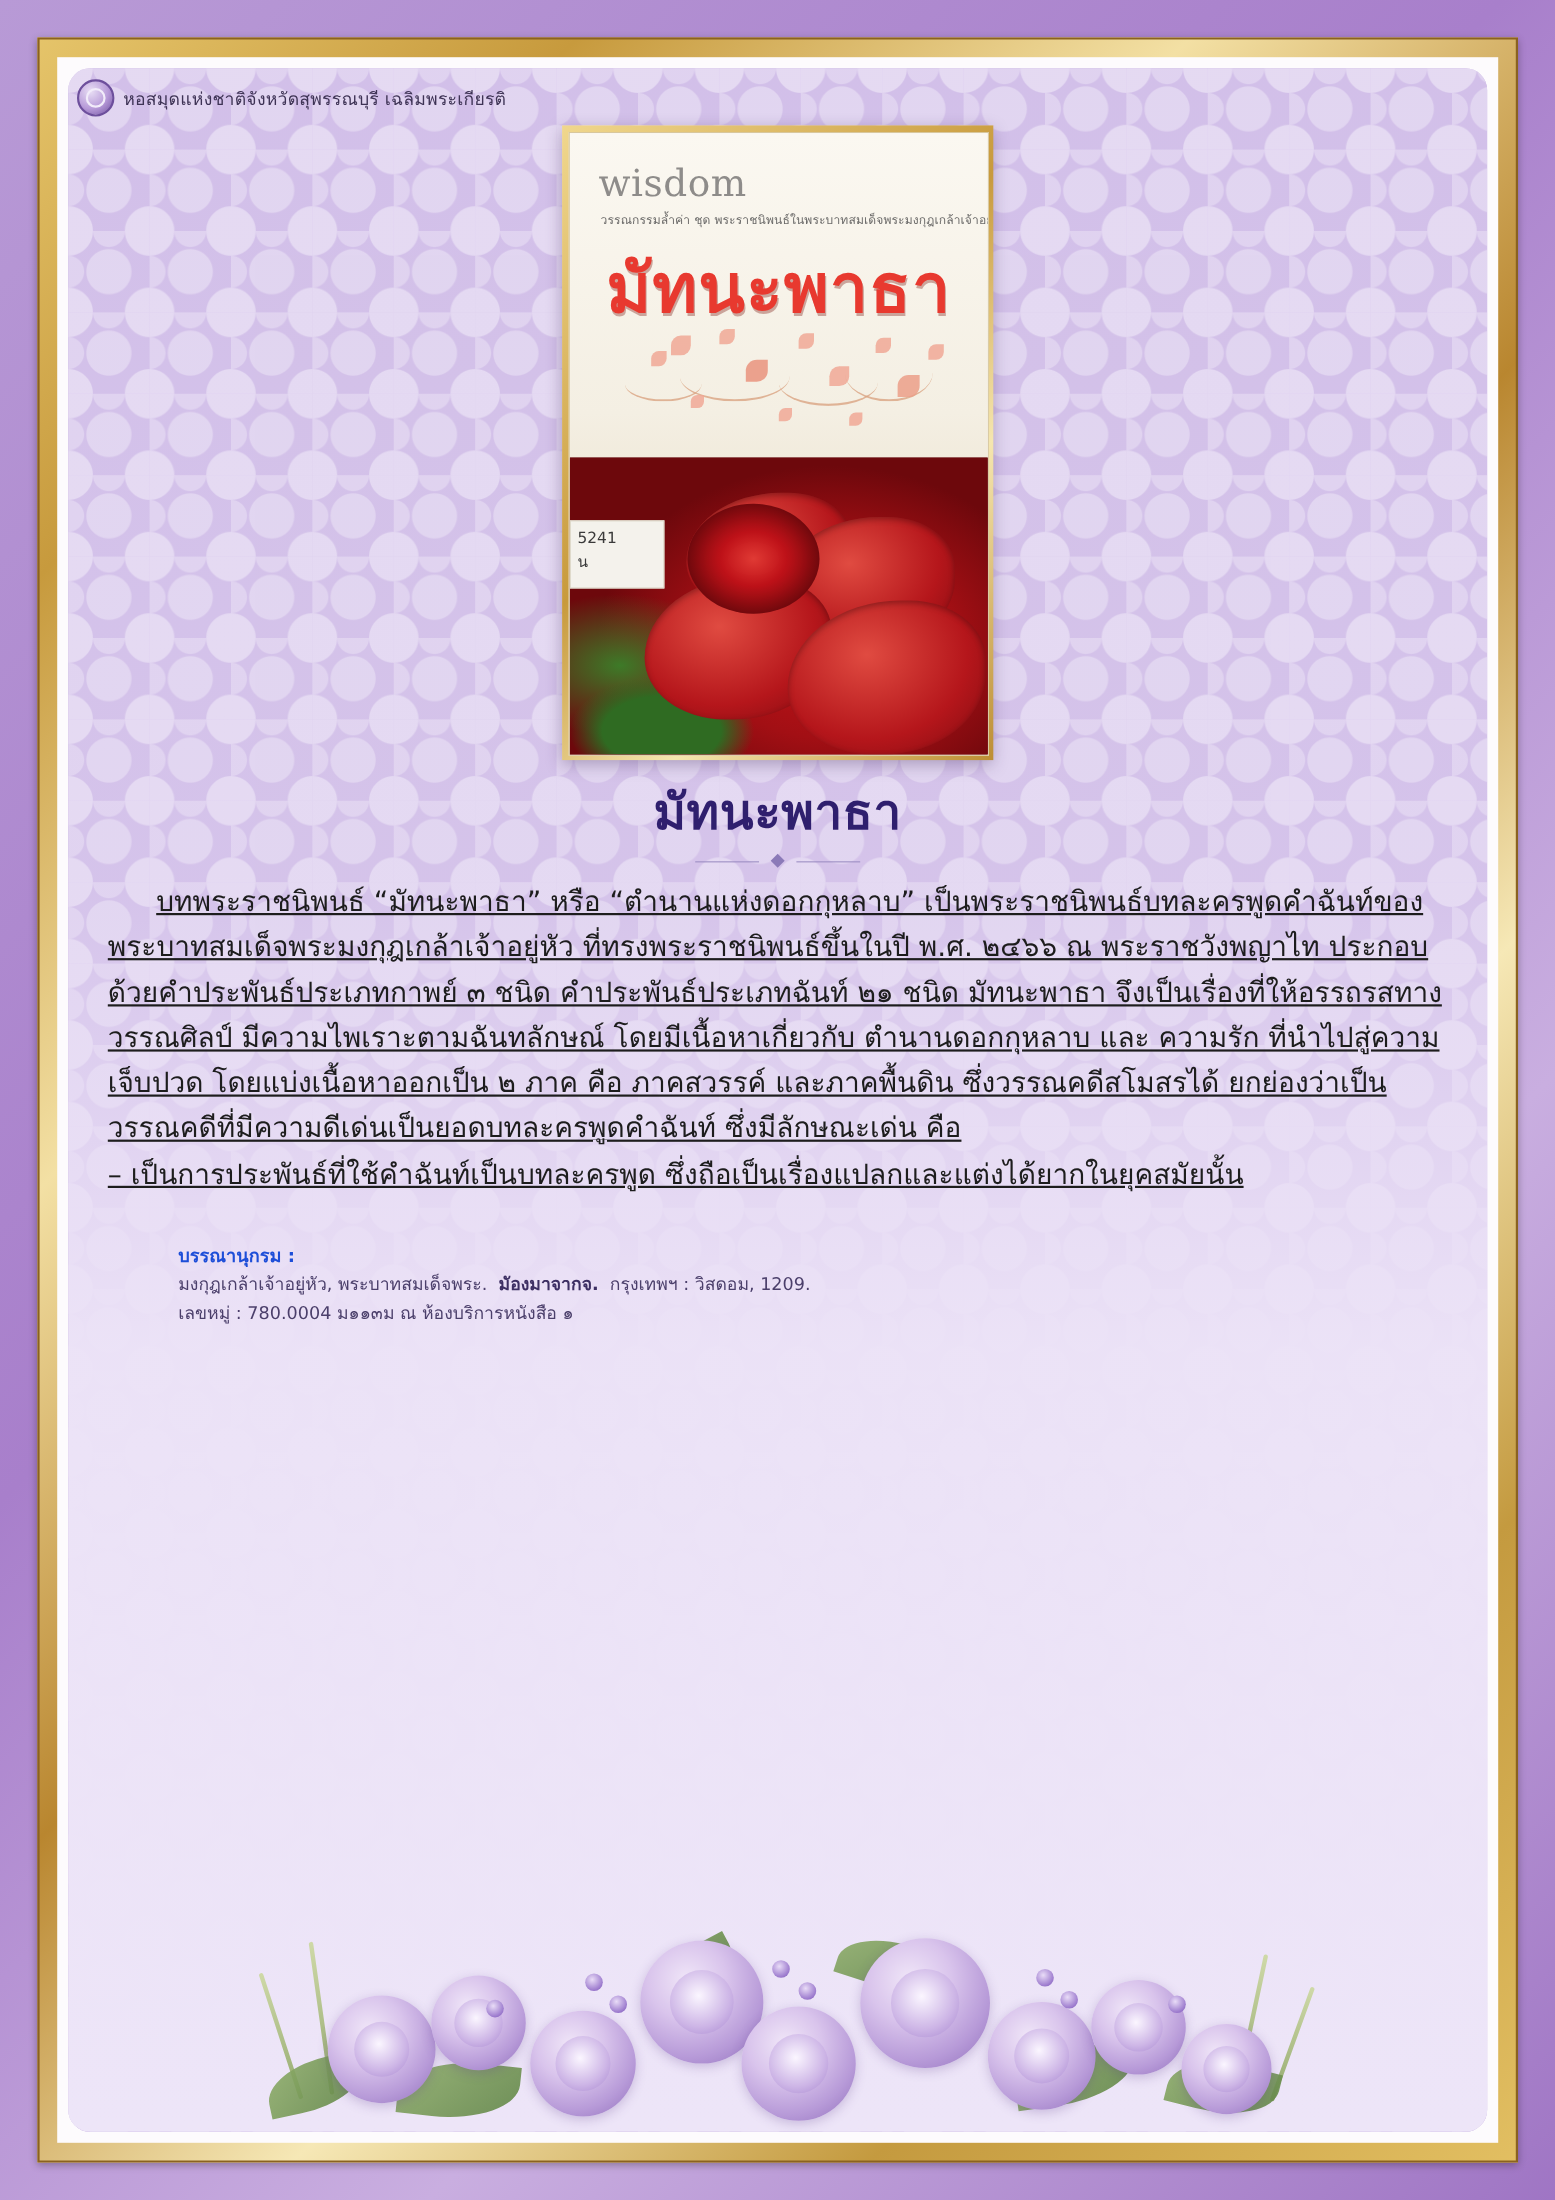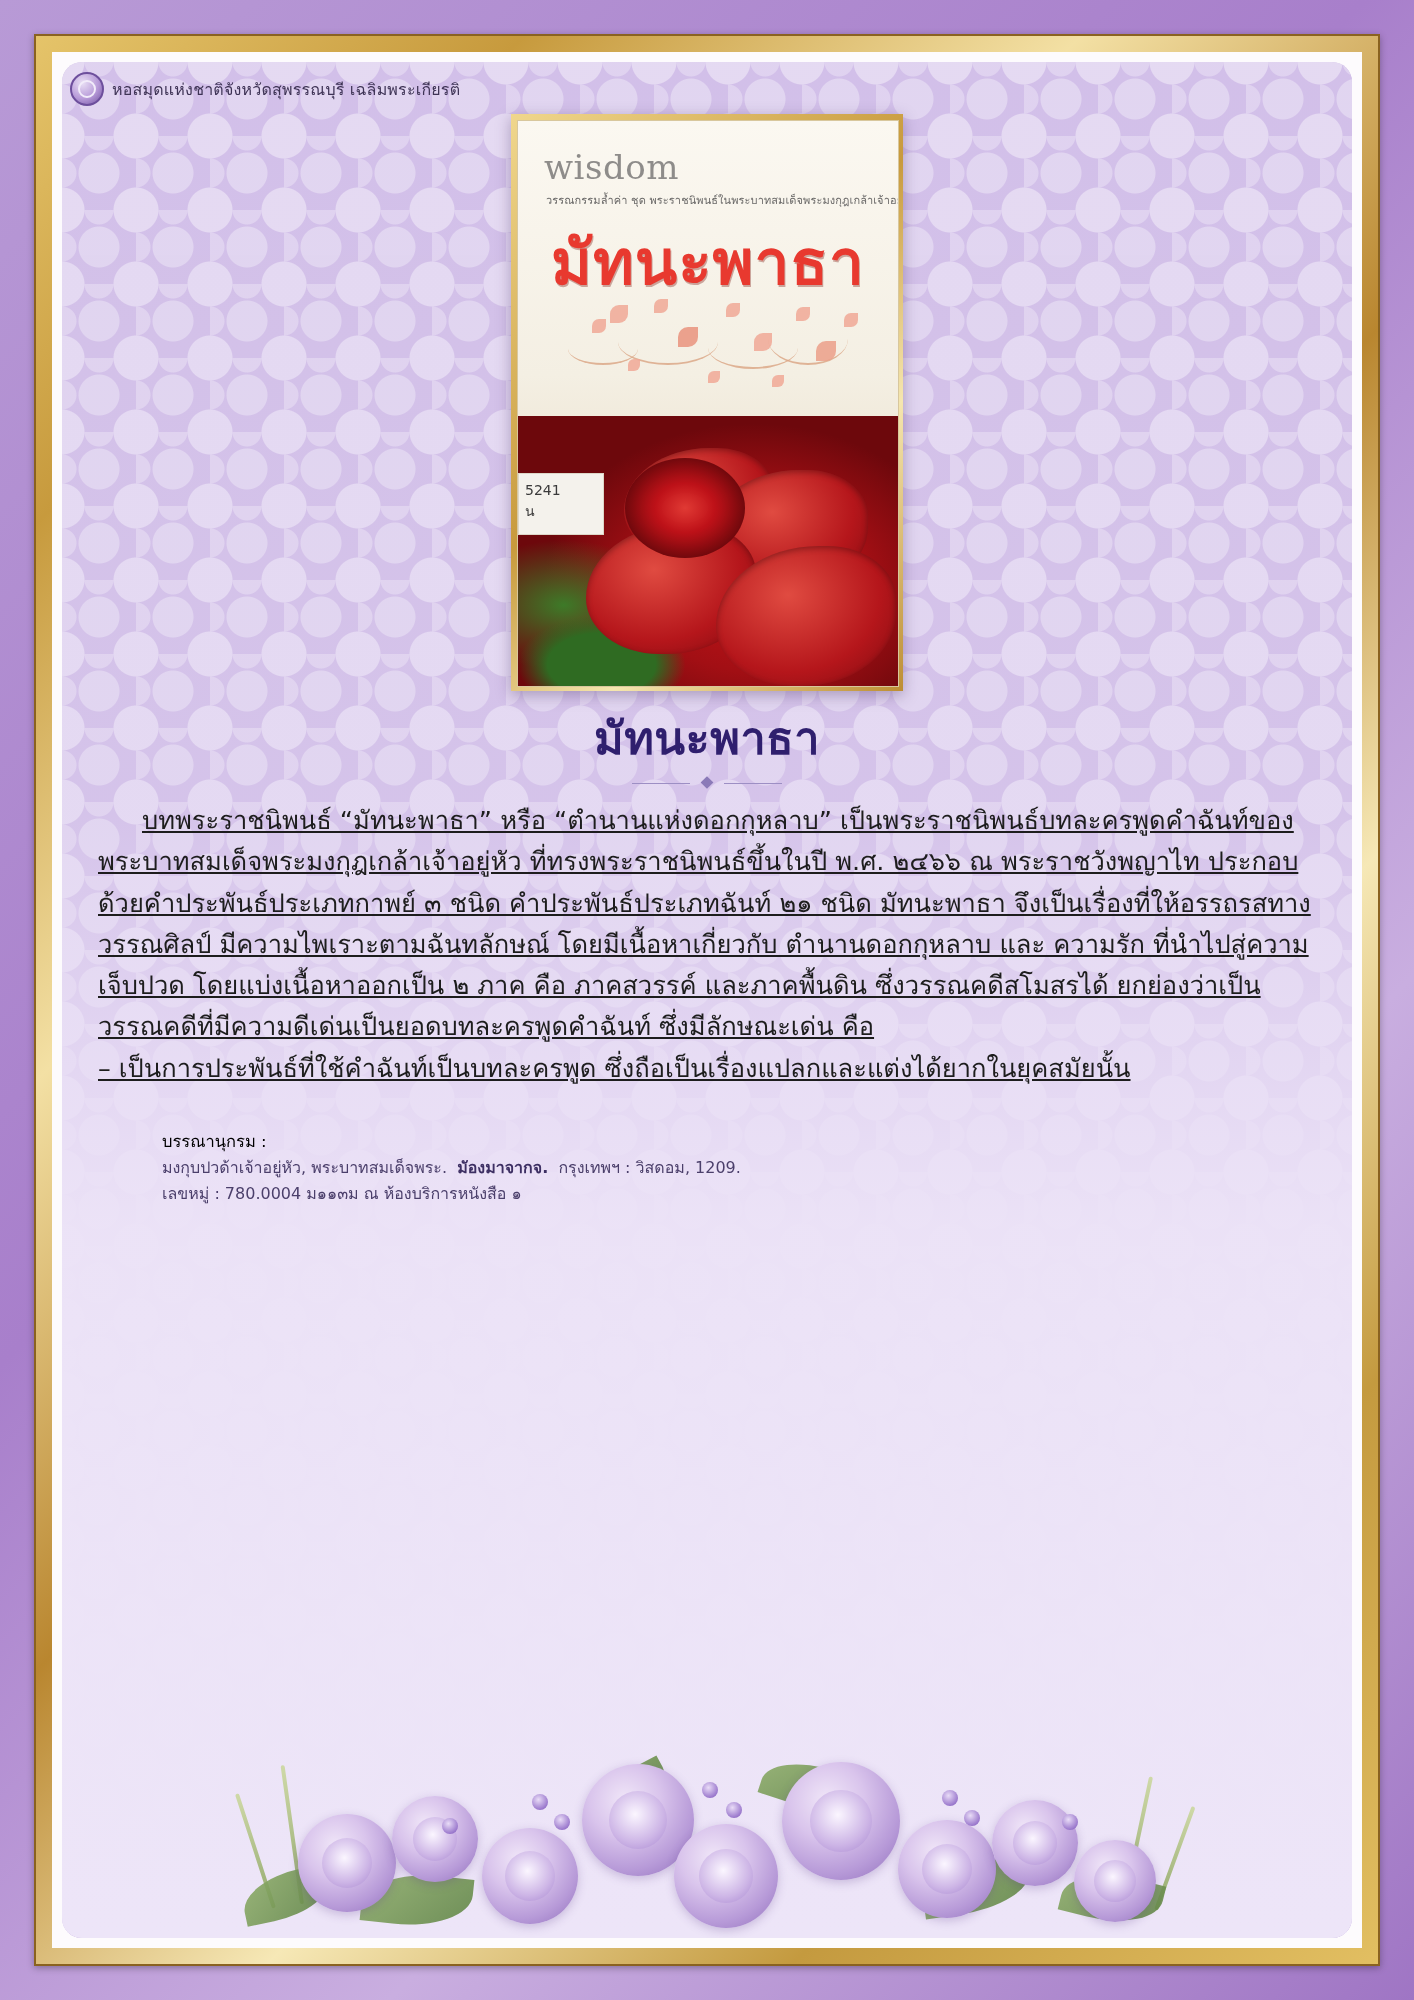--- a/index.html
+++ b/index.html
@@ -302,22 +302,22 @@
   }
 
   .biblio {
     margin-top: 40px;
     padding-left: 64px;
     color: #4b3f6b;
     font-size: 16px;
     line-height: 1.6;
   }
   .biblio .biblio-head {
-    font-weight: normal;
-    color: #000000;
+    font-weight: bold;
+    color: #1d4ed8;
     font-size: 16.5px;
   }
   .biblio b {
     color: #3d2f63;
   }
 
   
   .flower-strip {
     position: absolute;
     left: 0; right: 0; bottom: 0;
@@ -428,21 +428,21 @@
         </div>
 
       <div class="body-text">
         <p class="indent">บทพระราชนิพนธ์ “มัทนะพาธา” หรือ “ตำนานแห่งดอกกุหลาบ” เป็นพระราชนิพนธ์บทละครพูดคำฉันท์ของพระบาทสมเด็จพระมงกุฎเกล้าเจ้าอยู่หัว ที่ทรงพระราชนิพนธ์ขึ้นในปี พ.ศ. ๒๔๖๖ ณ พระราชวังพญาไท ประกอบด้วยคำประพันธ์ประเภทกาพย์ ๓ ชนิด คำประพันธ์ประเภทฉันท์ ๒๑ ชนิด มัทนะพาธา จึงเป็นเรื่องที่ให้อรรถรสทางวรรณศิลป์ มีความไพเราะตามฉันทลักษณ์ โดยมีเนื้อหาเกี่ยวกับ ตำนานดอกกุหลาบ และ ความรัก ที่นำไปสู่ความเจ็บปวด โดยแบ่งเนื้อหาออกเป็น ๒ ภาค คือ ภาคสวรรค์ และภาคพื้นดิน ซึ่งวรรณคดีสโมสรได้ ยกย่องว่าเป็นวรรณคดีที่มีความดีเด่นเป็นยอดบทละครพูดคำฉันท์ ซึ่งมีลักษณะเด่น คือ</p>
         <p>– เป็นการประพันธ์ที่ใช้คำฉันท์เป็นบทละครพูด ซึ่งถือเป็นเรื่องแปลกและแต่งได้ยากในยุคสมัยนั้น</p>
       </div>
 
       <div class="biblio">
         <div class="biblio-head">บรรณานุกรม :</div>
         <div>
-          <span>มงกุบปวด้าเจ้าอยู่หัว, พระบาทสมเด็จพระ.</span>
+          <span>มงกุฎเกล้าเจ้าอยู่หัว, พระบาทสมเด็จพระ.</span>
           &nbsp;<b>มัองมาจากจ.</b>&nbsp;
           <span>กรุงเทพฯ : วิสดอม, 1209.</span>
         </div>
         <div>เลขหมู่ : 780.0004 ม๑๑๓ม   ณ ห้องบริการหนังสือ ๑</div>
       </div>
     </div>
 
     <div class="flower-strip">
       <div class="fl-wheat" style="left:210px;bottom:30px;height:120px;transform:rotate(-18deg);"></div>
       <div class="fl-wheat" style="left:238px;bottom:34px;height:140px;transform:rotate(-8deg);"></div>

